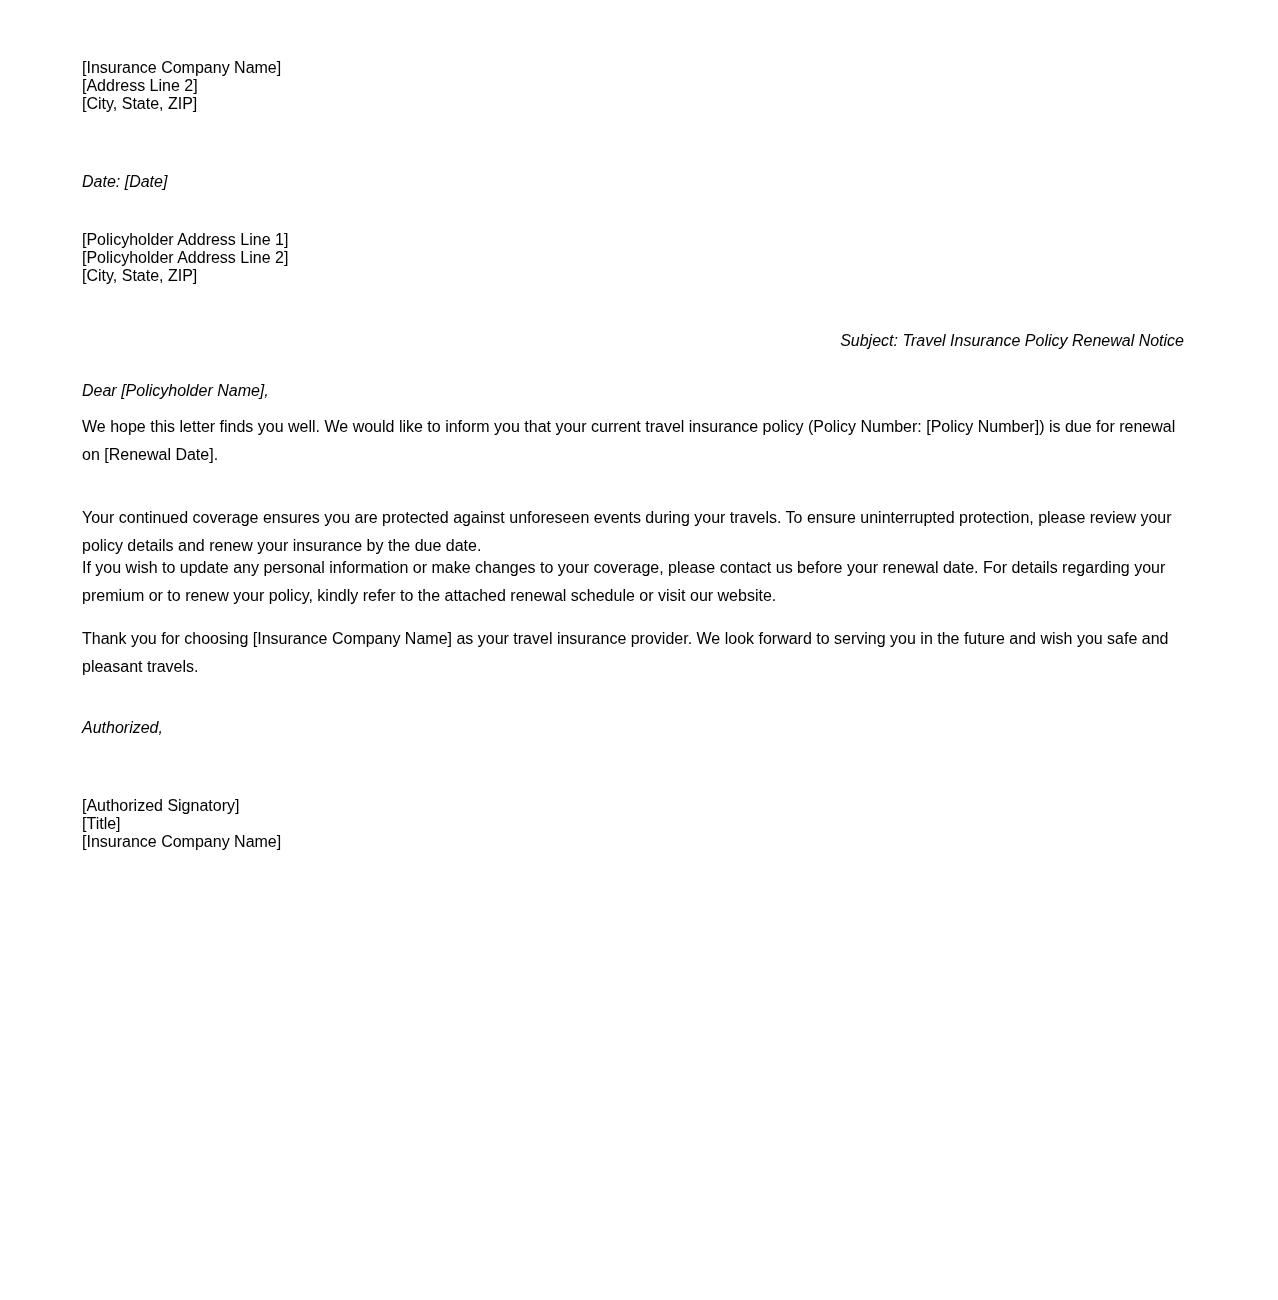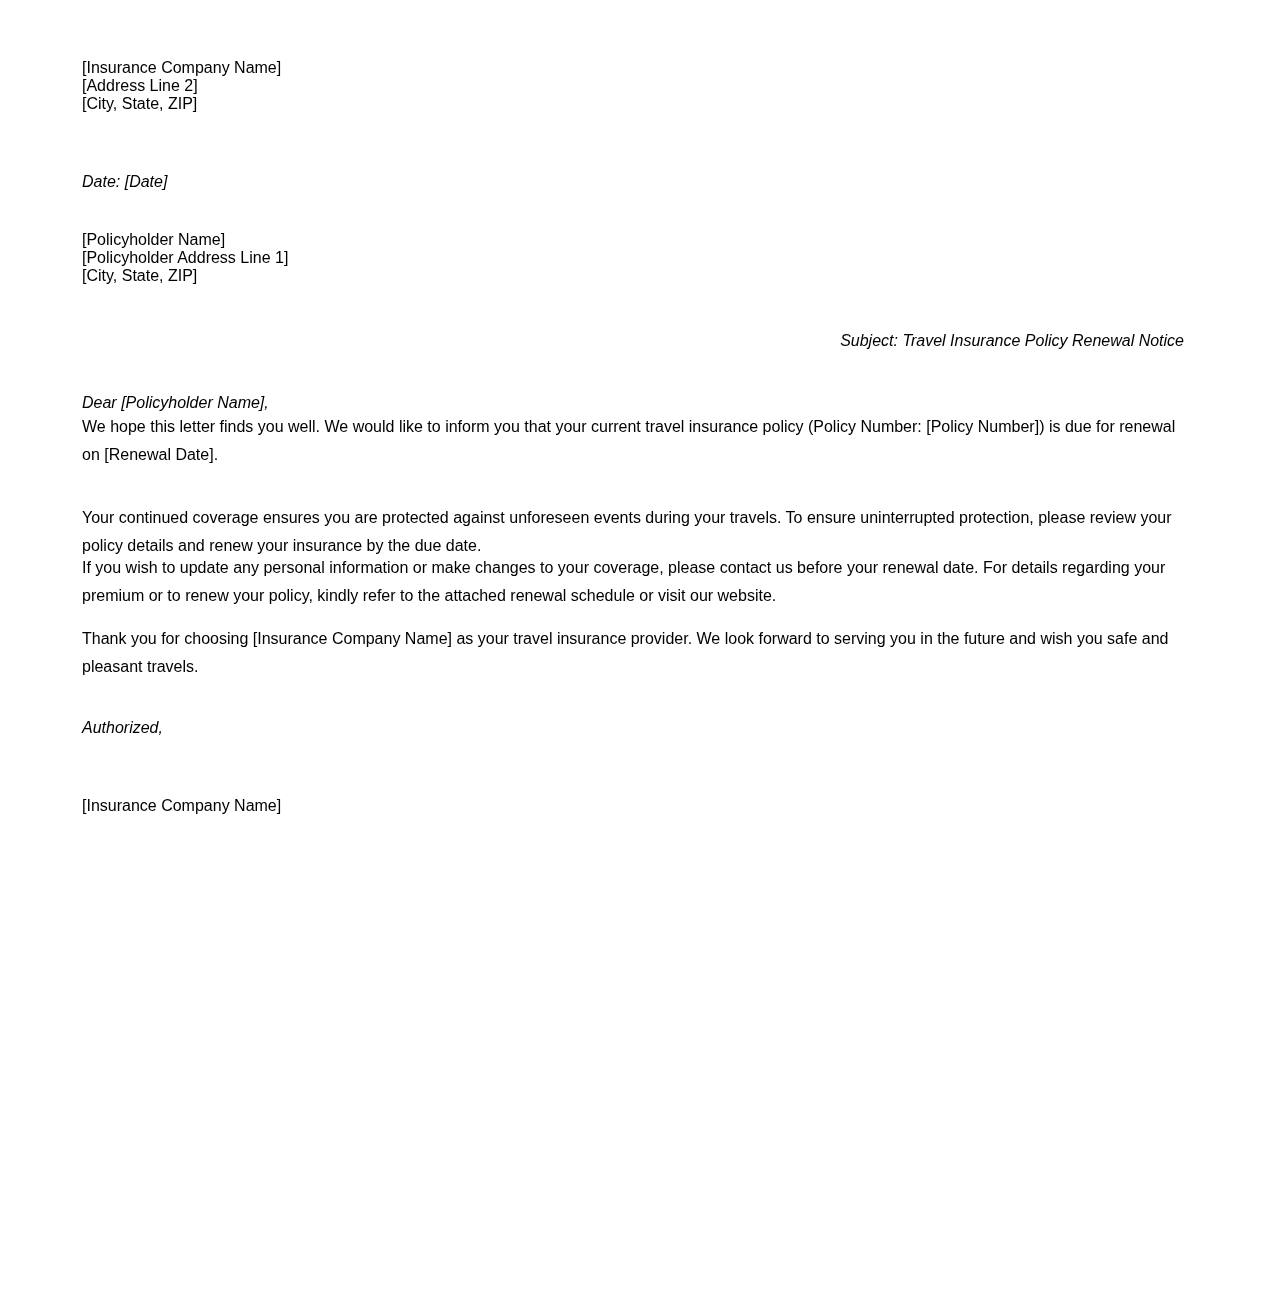--- a/index.html
+++ b/index.html
@@ -47,33 +47,35 @@
 
   <div class="block lines" style="top:59px;">
     <div>[Insurance Company Name]</div>
     <div>[Address Line 2]</div>
     <div>[City, State, ZIP]</div>
   </div>
 
   <div class="block single" style="top:173px;">Date: [Date]</div>
 
   <div class="block lines" style="top:231px;">
-    <div>[Policyholder Name]</div>
     <div>[Policyholder Address Line 1]</div>
+    <div>[Policyholder Address Line 2]</div>
     <div>[City, State, ZIP]</div>
   </div>
 
   <div class="block single" style="top:332px;text-align:right;">Subject: Travel Insurance Policy Renewal Notice</div>
 
-  <div class="block single" style="top:394px;">Dear [Policyholder Name],</div>
+  <div class="block single" style="top:382px;">Dear [Policyholder Name],</div>
 
   <p class="block para" style="top:413px;">We hope this letter finds you well. We would like to inform you that your current travel insurance policy (Policy Number: [Policy Number]) is due for renewal on [Renewal Date].</p>
   <p class="block para" style="top:484px;margin-top:20px;">Your continued coverage ensures you are protected against unforeseen events during your travels. To ensure uninterrupted protection, please review your policy details and renew your insurance by the due date.</p>
   <p class="block para" style="top:554px;">If you wish to update any personal information or make changes to your coverage, please contact us before your renewal date. For details regarding your premium or to renew your policy, kindly refer to the attached renewal schedule or visit our website.</p>
   <p class="block para" style="top:625px;">Thank you for choosing [Insurance Company Name] as your travel insurance provider. We look forward to serving you in the future and wish you safe and pleasant travels.</p>
 
   <div class="block single" style="top:719px;">Authorized,</div>
 
   <div class="block lines" style="top:797px;">
+    <div>[Authorized Signatory]</div>
+    <div>[Title]</div>
     <div>[Insurance Company Name]</div>
   </div>
 
 </div>
 
 </body></html>

